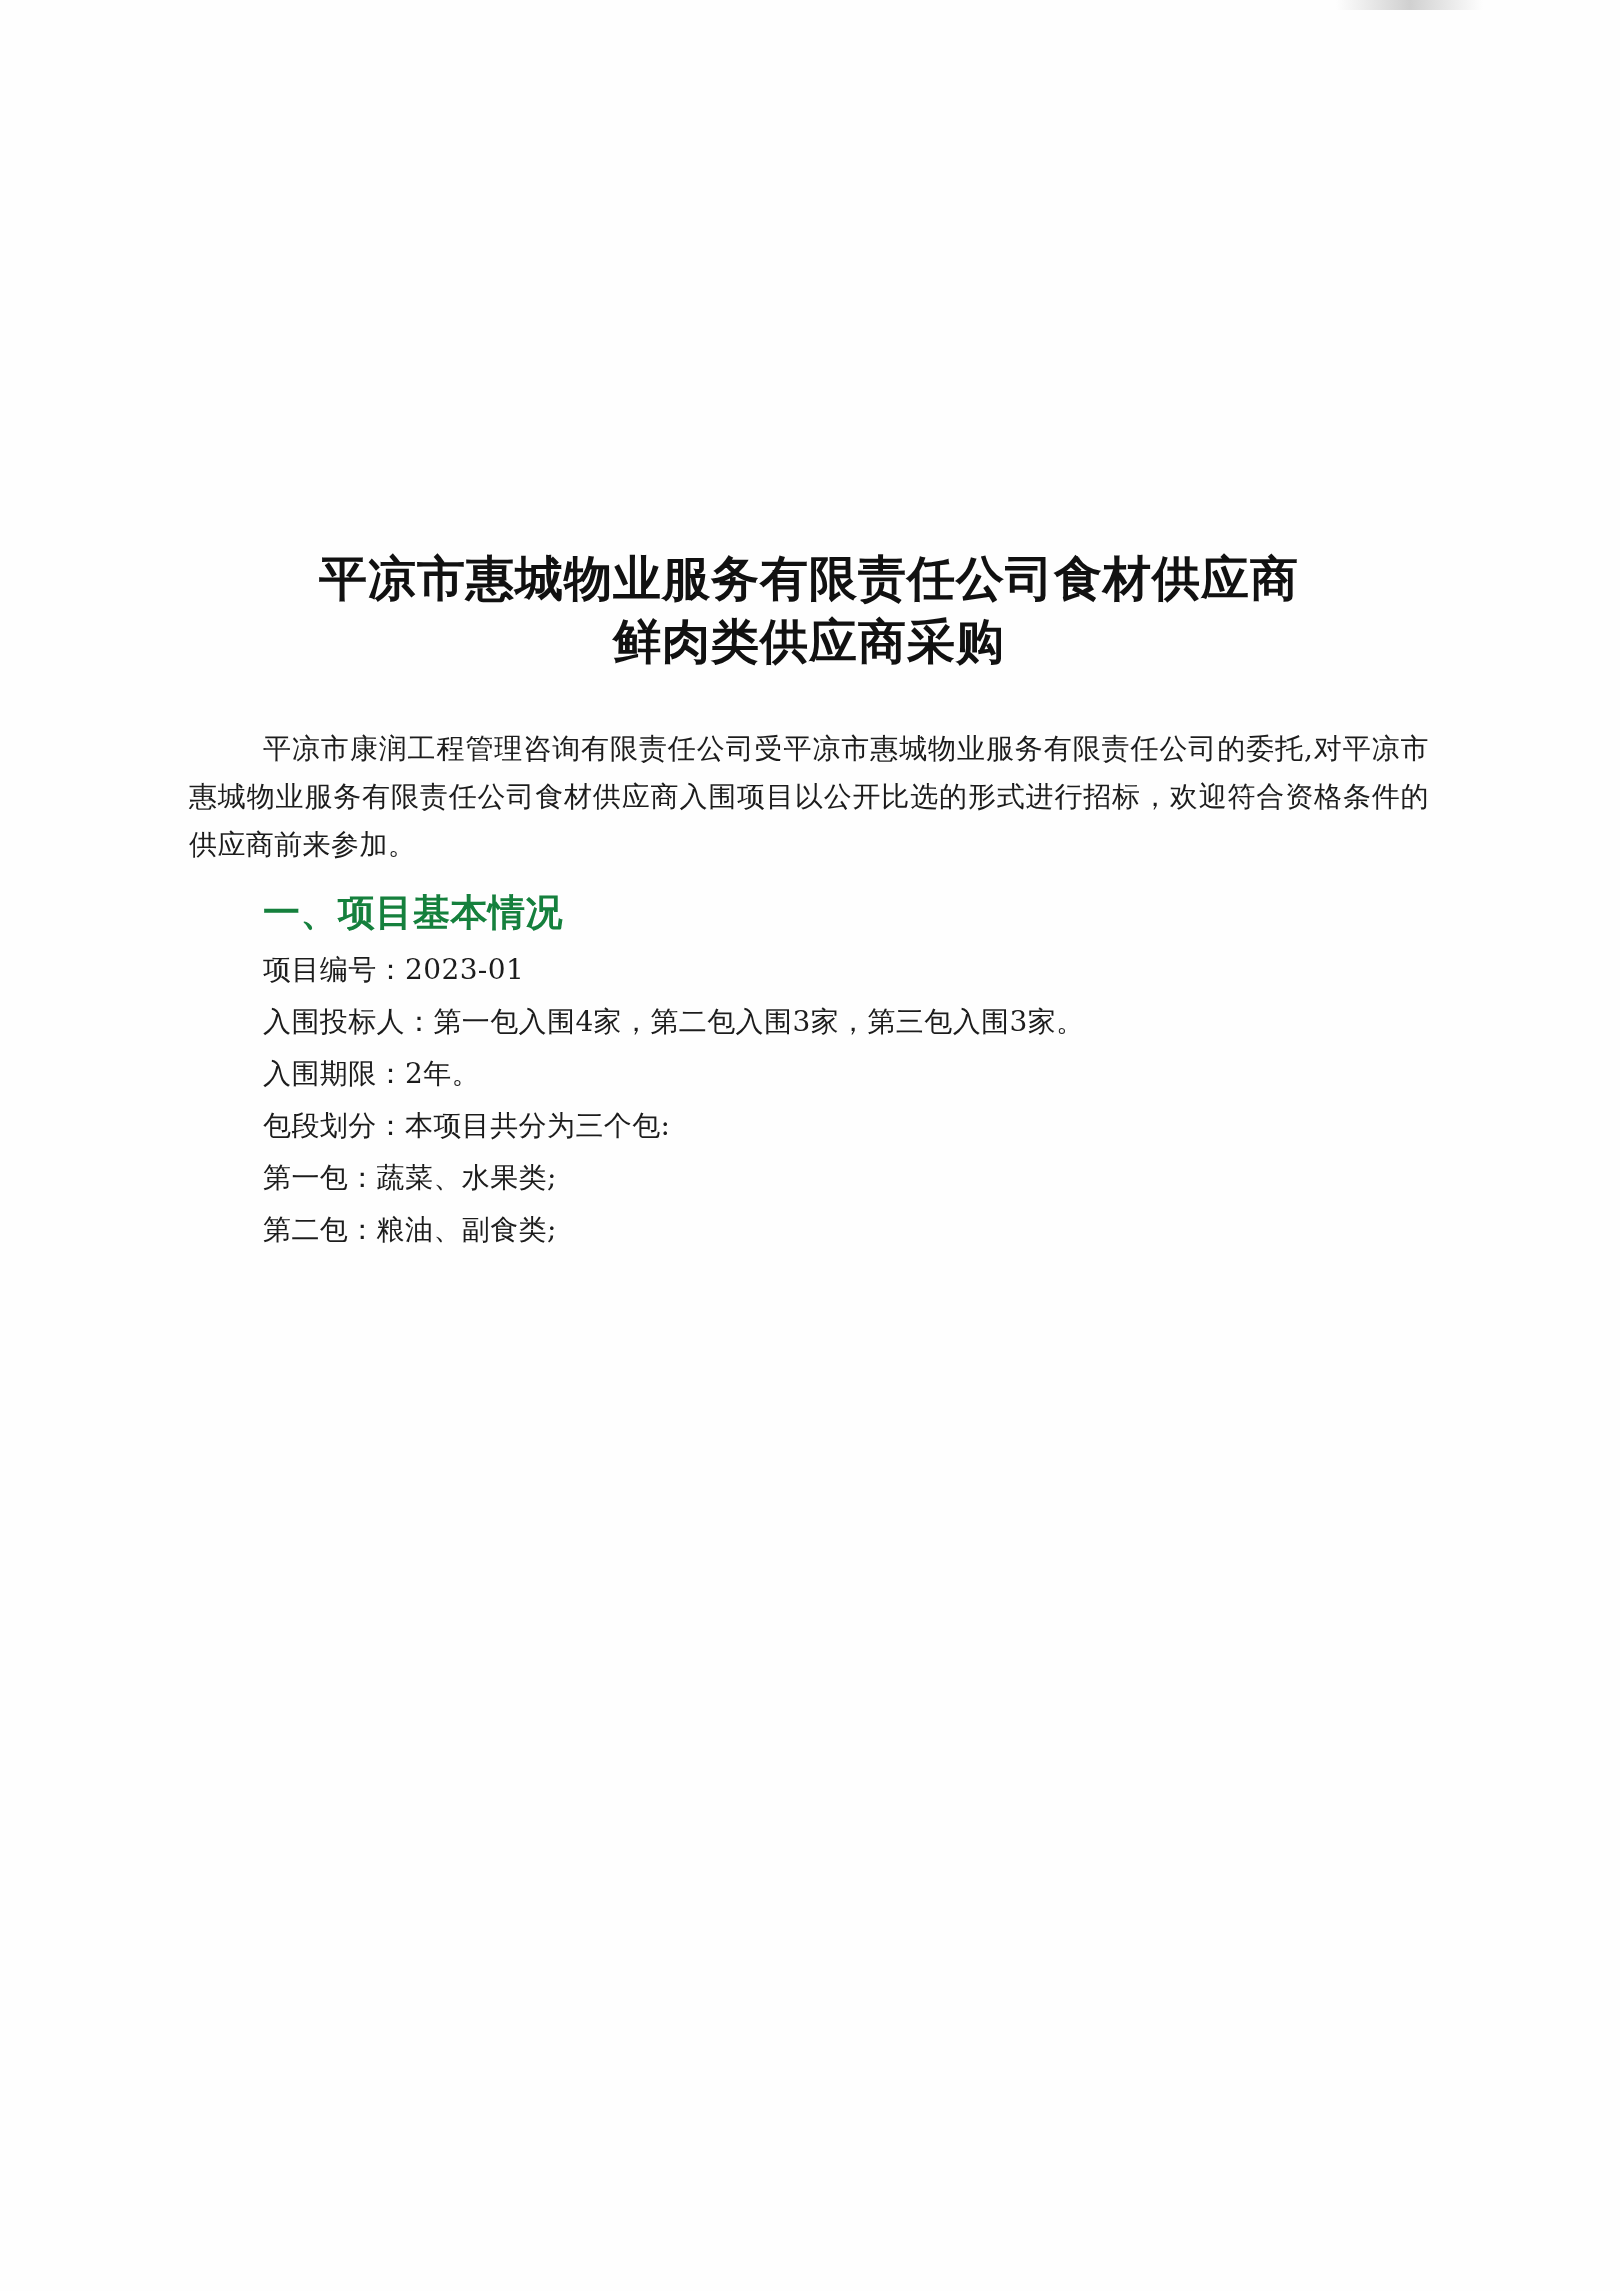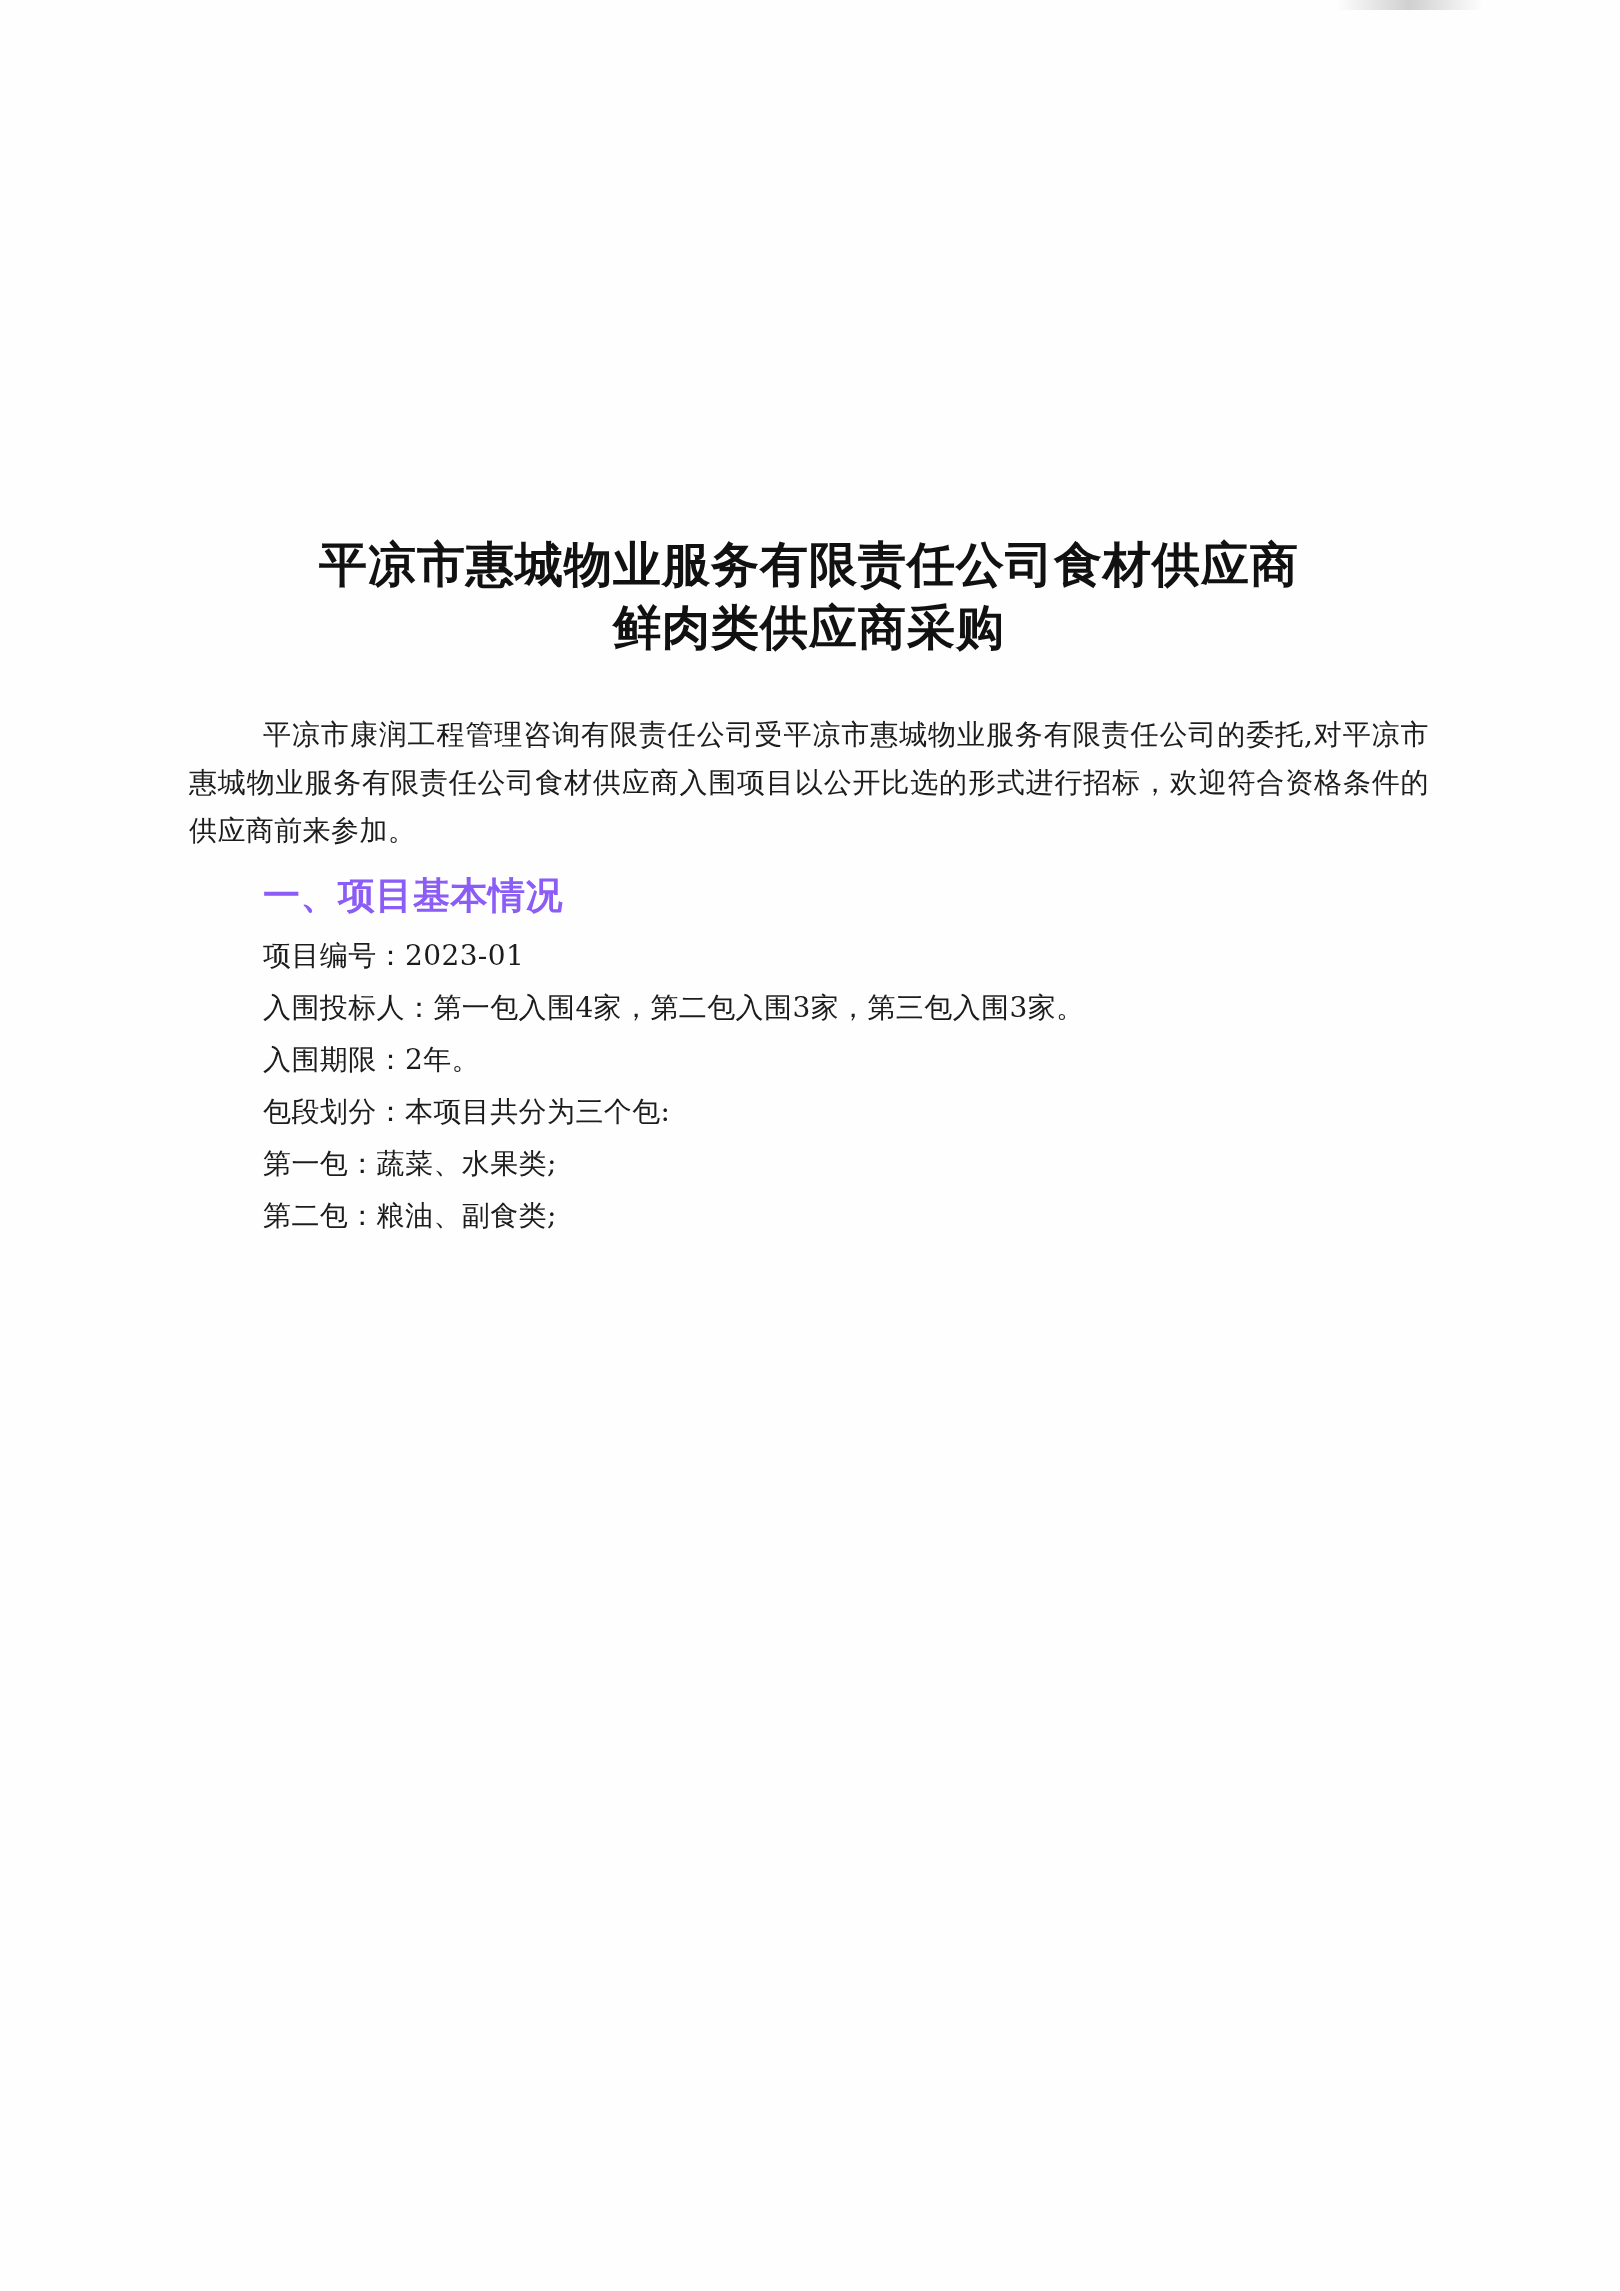--- a/index.html
+++ b/index.html
@@ -36,21 +36,21 @@
   }
 
   .content {
     position: absolute;
     left: 189px;
     top: 0;
     width: 1240px;
   }
 
   .doc-title {
-    margin: 4px;
+    margin: 18px;
     padding-top: 529px;
     text-align: center;
     font-family: "DejaVu Sans", "Liberation Sans", sans-serif;
     font-weight: bold;
     font-size: 48px;
     line-height: 1.32;
     letter-spacing: 1px;
     color: #111111;
   }
 
@@ -67,27 +67,27 @@
     letter-spacing: 0.4px;
     color: #1c1c1c;
   }
 
   p.indent {
     text-indent: 74px;
   }
 
   h2.section-heading {
     margin: 13.7px 0 3.9px 0;
-    font-family: Liberation Mono, monospace;
+    font-family: Liberation Sans, sans-serif;
     font-weight: bold;
     font-size: 37px;
     line-height: 1.6;
     text-indent: 74px;
     letter-spacing: 0.5px;
-    color: #8b5cf6;
+    color: #15803d;
   }
 </style>
 </head>
 <body>
 
 <div class="page">
 
   <div class="scan-artifact"></div>
 
   <div class="content">

